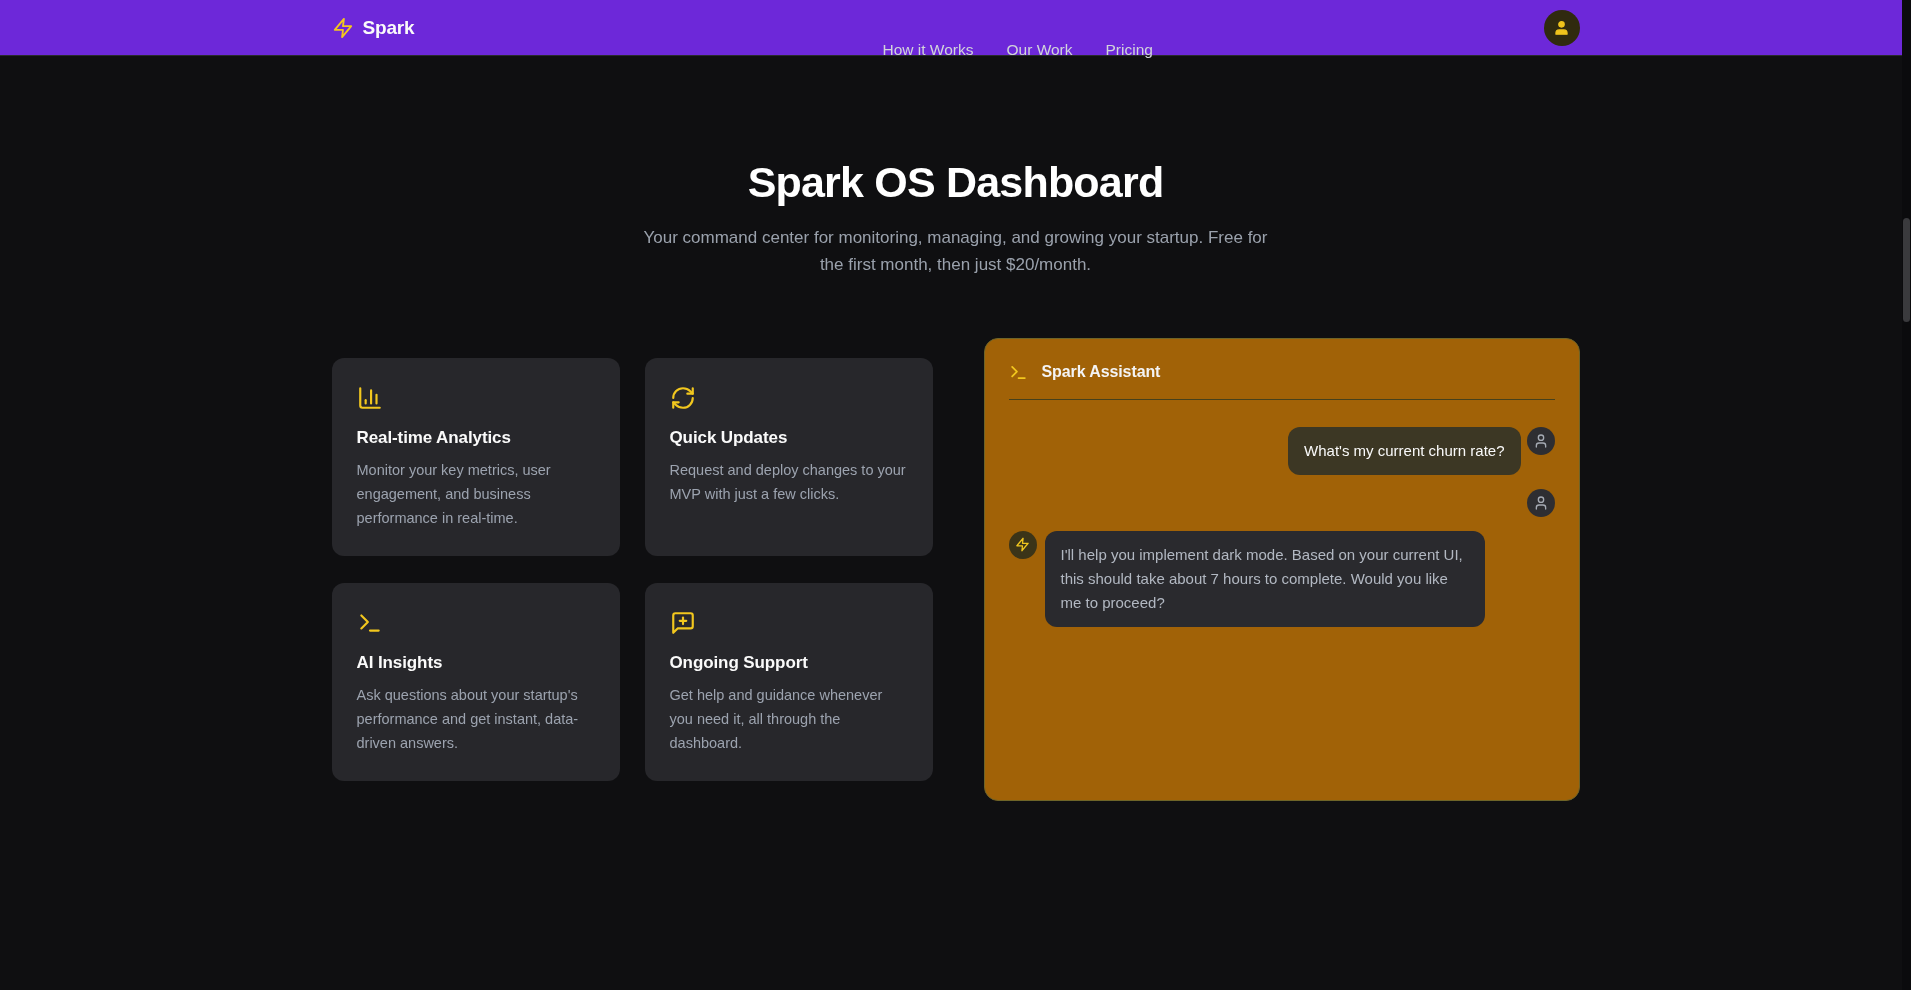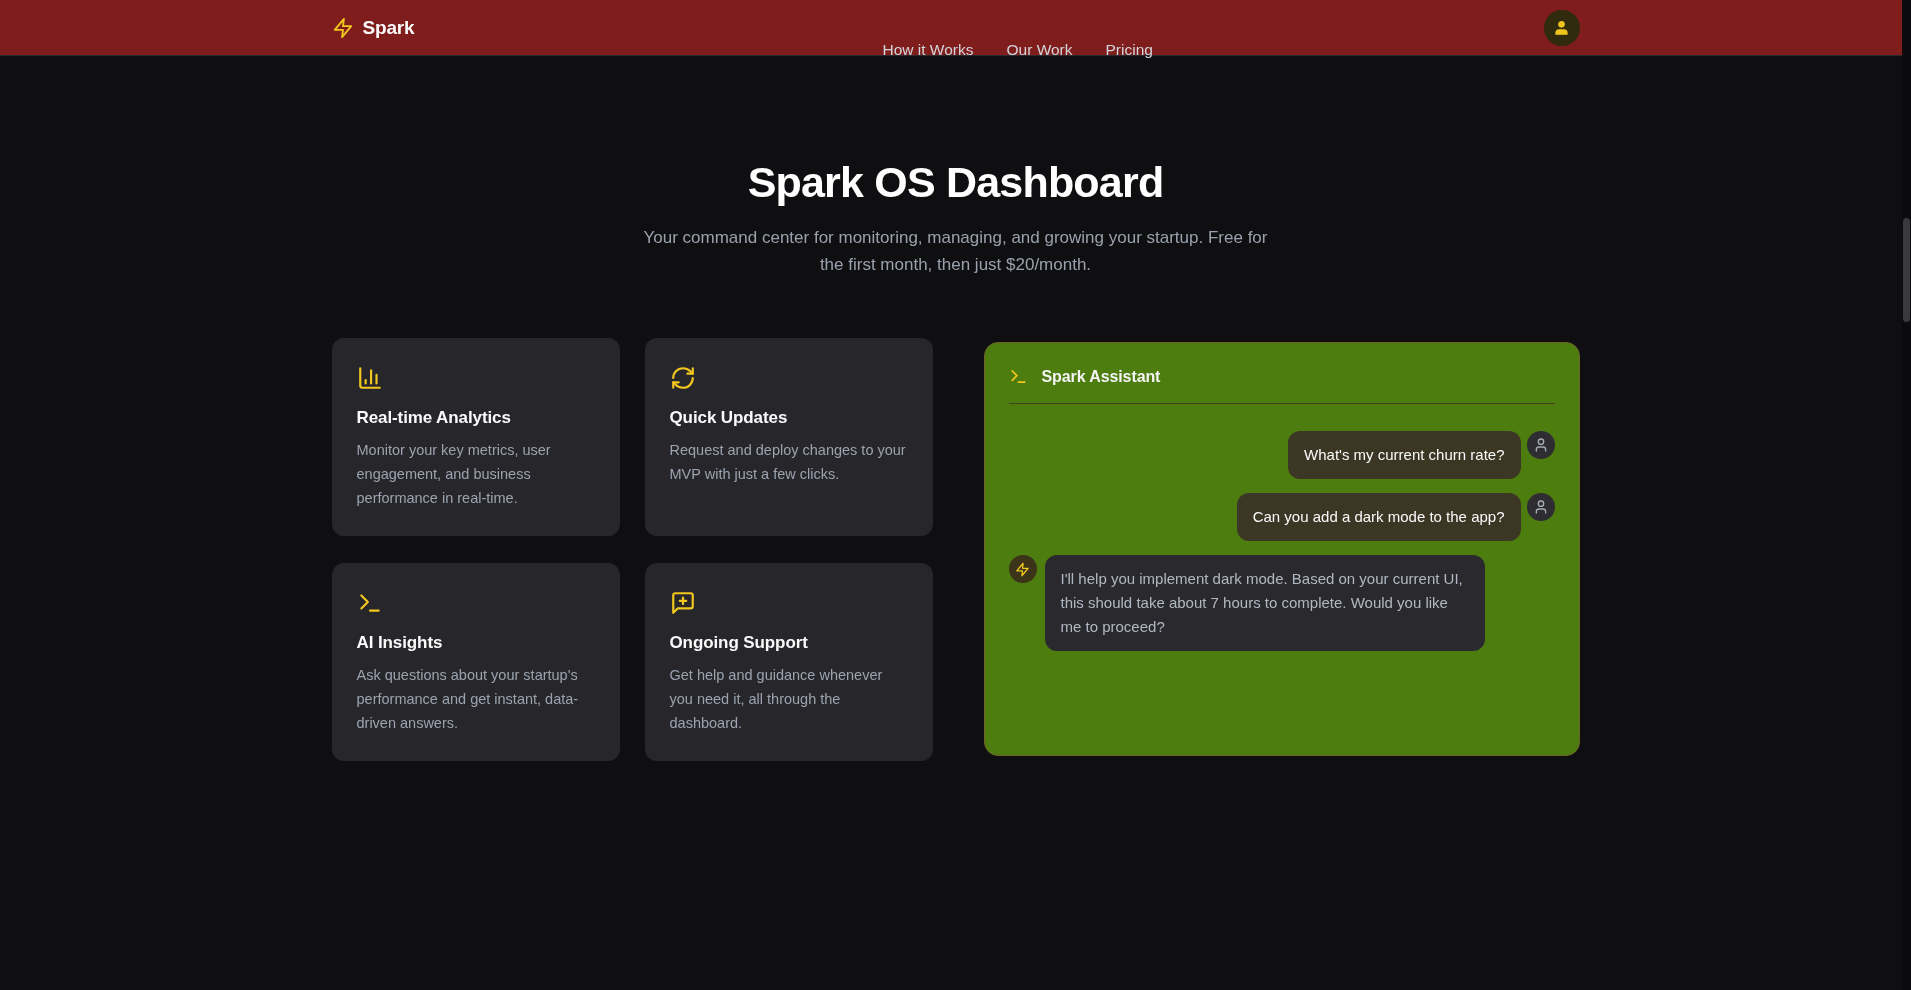--- a/index.html
+++ b/index.html
@@ -7,21 +7,21 @@
   body {
     background: #0f0f11;
     font-family: "Liberation Sans", sans-serif;
     color: #fff;
     position: relative;
   }
 
   
   .topnav {
     height: 56px;
-    background: #7f1d1d;
+    background: #6d28d9;
     border-bottom: 1px solid #2a2a2e;
     position: relative;
     z-index: 2;
   }
   .nav-inner {
     width: 1248px;
     height: 100%;
     margin: 0 auto;
     display: flex;
     align-items: center;
@@ -101,22 +101,22 @@
   .card p {
     margin-top: 10px;
     font-size: 14.5px;
     line-height: 24px;
     color: #9ca3af;
   }
 
   
   .panel {
     width: 596px;
-    height: 414px;
-    background: #4d7c0f;
+    height: 463px;
+    background: #a16207;
     border: 1px solid #6e6428;
     border-radius: 14px;
     padding: 24px;
   }
   .panel-header { display: flex; align-items: center; gap: 14px; }
   .panel-title { font-size: 16px; font-weight: 700; color: #f4f4f5; letter-spacing: -0.1px; }
   .panel-divider { margin-top: 17px; border-top: 1px solid #46411c; }
   .messages { margin-top: 27px; display: flex; flex-direction: column; gap: 14px; }
   .msg { display: flex; align-items: flex-start; }
   .msg.user { justify-content: flex-end; gap: 6px; }
@@ -273,21 +273,20 @@
               <svg width="16" height="16" viewBox="0 0 24 24" fill="none" stroke="#a6abb4" stroke-width="2" stroke-linecap="round" stroke-linejoin="round">
                   <path d="M19 21v-2a4 4 0 0 0-4-4H9a4 4 0 0 0-4 4v2"></path>
                   <circle cx="12" cy="7" r="4"></circle>
                 </svg>
             </span>
           </div>
         </div>
 
 
         <div class="msg user">
-          <div class="bubble user-bubble">Can you add a dark mode to the app?</div>
           <div class="chat-avatar user-avatar">
             <span>
               <svg width="16" height="16" viewBox="0 0 24 24" fill="none" stroke="#a6abb4" stroke-width="2" stroke-linecap="round" stroke-linejoin="round">
                   <path d="M19 21v-2a4 4 0 0 0-4-4H9a4 4 0 0 0-4 4v2"></path>
                   <circle cx="12" cy="7" r="4"></circle>
                 </svg>
             </span>
           </div>
         </div>
 

